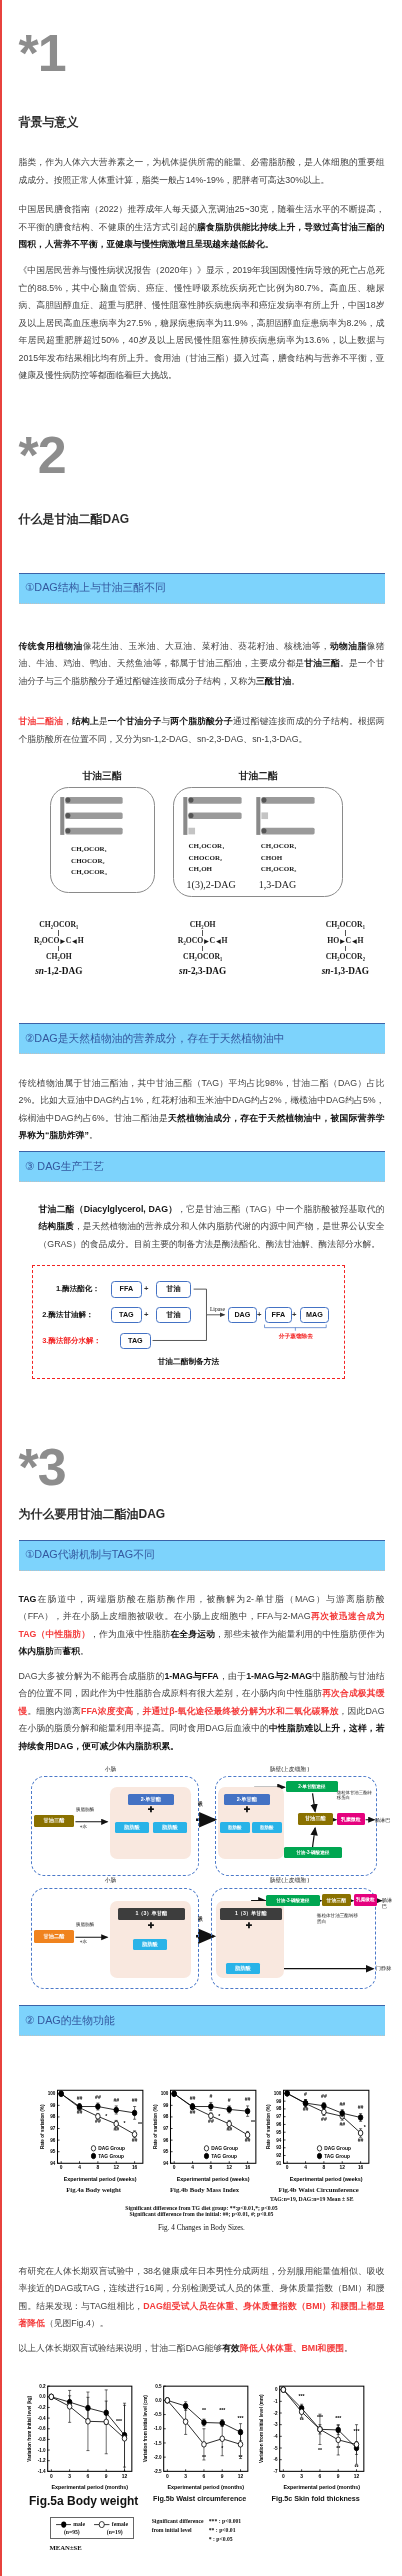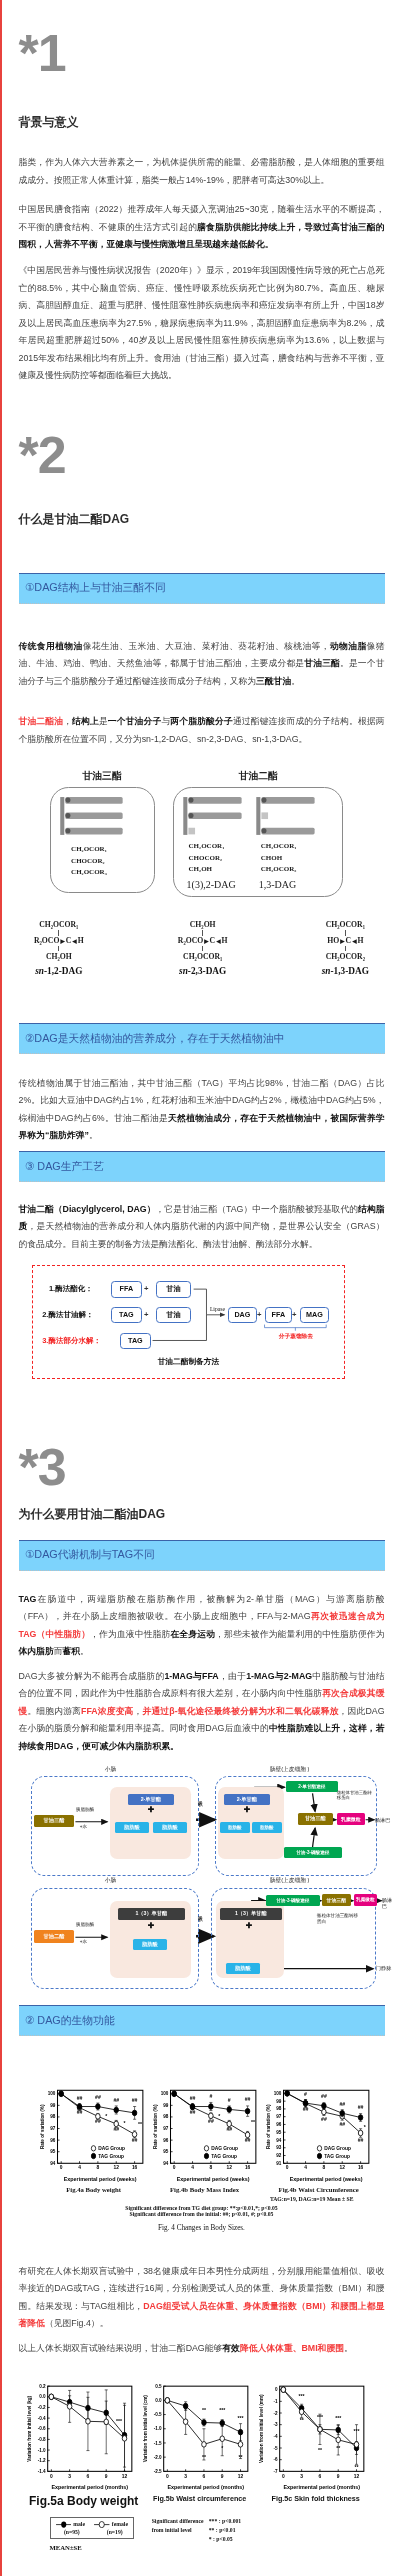--- a/index.html
+++ b/index.html
@@ -184,36 +184,36 @@
         <div class="conn"></div>
         <div class="d2f">CH₂OCOR₂</div>
         <div class="d2label"><i>sn</i><span>-1,3-DAG</span></div>
       </div>
     </div>
 
     <div class="sechead" style="margin-top:47px;">②DAG是天然植物油的营养成分，存在于天然植物油中</div>
     <p class="doc" style="margin-top:20.6px;"><span>传统植物油属于甘油三酯油，其中甘油三酯（TAG）平均占比98%，甘油二酯（DAG）占比2%。比如大豆油中DAG约占1%，红花籽油和玉米油中DAG约占2%，橄榄油中DAG约占5%，棕榈油中DAG约占6%。甘油二酯油是</span><span class="b">天然植物油成分，存在于天然植物油中，被国际营养学界称为“脂肪炸弹”</span><span>。</span></p>
 
     <div class="sechead" style="margin-top:6.2px;">③ DAG生产工艺</div>
-    <p class="doc" style="margin-top:18.5px;"><span class="b">甘油二酯（Diacylglycerol, DAG）</span><span>，它是甘油三酯（TAG）中一个脂肪酸被羟基取代的</span><span class="b">结构脂质</span><span>，是天然植物油的营养成分和人体内脂肪代谢的内源中间产物，是世界公认安全（GRAS）的食品成分。目前主要的制备方法是酶法酯化、酶法甘油解、酶法部分水解。</span></p>
+    <p class="doc" style="margin-top:18.5px;margin-left:20px;"><span class="b">甘油二酯（Diacylglycerol, DAG）</span><span>，它是甘油三酯（TAG）中一个脂肪酸被羟基取代的</span><span class="b">结构脂质</span><span>，是天然植物油的营养成分和人体内脂肪代谢的内源中间产物，是世界公认安全（GRAS）的食品成分。目前主要的制备方法是酶法酯化、酶法甘油解、酶法部分水解。</span></p>
 
     <div class="proc" style="margin-top:11.3px;">
       <svg width="311" height="112" style="position:absolute;left:0;top:0;" viewBox="0 0 604 218">
         <defs>
             <marker id="ar" markerWidth="8" markerHeight="8" refX="6" refY="3" orient="auto">
               <path d="M0,0 L7,3 L0,6 z" fill="#333"></path>
             </marker>
           </defs>
         <polyline points="312,45 337,45 337,95" fill="none" stroke="#333" stroke-width="1.6"></polyline>
         <polyline points="232,145 337,145 337,95" fill="none" stroke="#333" stroke-width="1.6"></polyline>
         <line x1="337" y1="95" x2="372" y2="95" stroke="#333" stroke-width="1.6" marker-end="url(#ar)"></line>
         <polyline points="450,114 450,120 570,120 570,114" fill="none" stroke="#4472c4" stroke-width="1.4"></polyline>
         <line x1="510" y1="120" x2="510" y2="126" stroke="#4472c4" stroke-width="1.4"></line>
       </svg>
-      <div class="plabel" style="left:16px;top:18.5px;">1.酶法酯化：</div>
+      <div class="plabel" style="left:23px;top:18.5px;">1.酶法酯化：</div>
       <div class="pbox" style="left:78px;top:15.5px;width:29px;">FFA</div>
       <div class="plus" style="left:111px;top:18px;">+</div>
       <div class="pbox" style="left:123px;top:15.5px;width:33px;">甘油</div>
       <div class="plabel" style="left:9.3px;top:44px;">2.酶法甘油解：</div>
       <div class="pbox" style="left:78px;top:41px;width:29px;">TAG</div>
       <div class="plus" style="left:111px;top:44px;">+</div>
       <div class="pbox" style="left:123px;top:41px;width:33px;">甘油</div>
       <div class="plabel" style="left:9.3px;top:70px;color:#f32222;">3.酶法部分水解：</div>
       <div class="pbox" style="left:87px;top:67px;width:29px;">TAG</div>
       <div class="lipase" style="left:177px;top:40px;">Lipase</div>

